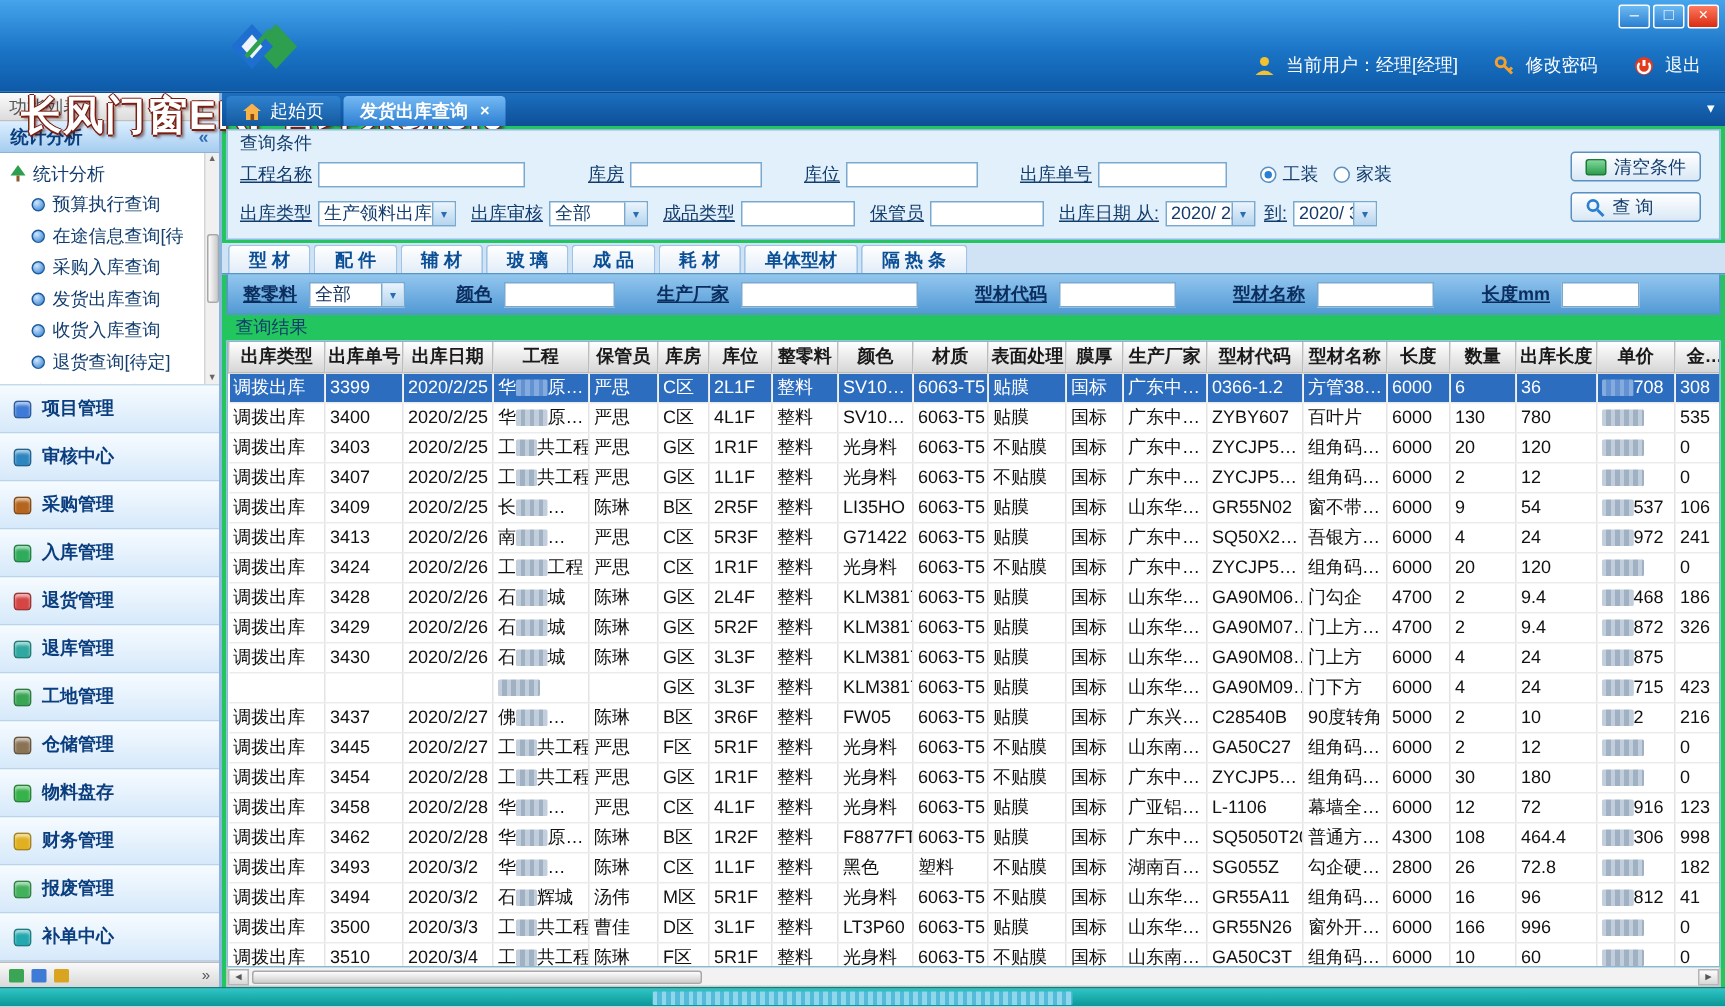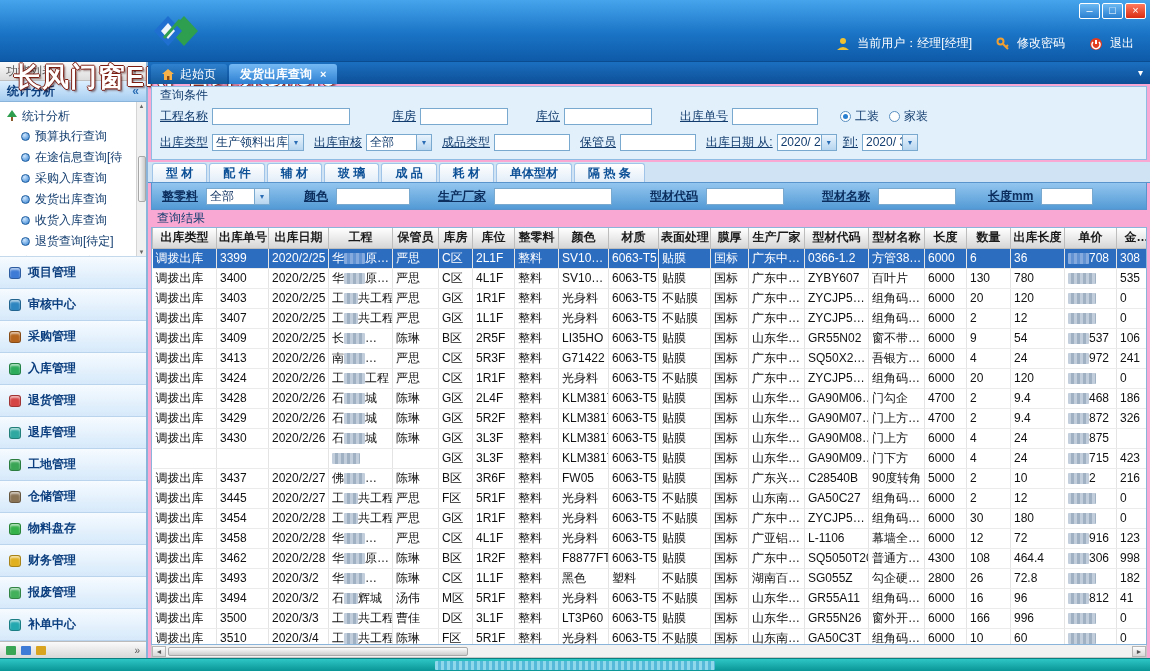--- a/index.html
+++ b/index.html
@@ -47,21 +47,21 @@
     background:linear-gradient(#f6fbff,#d6e9fa); border-bottom:1px solid #b9d4ec;
     color:#0b3e7e; font-weight:bold; cursor:default; }
   .module-icon { flex:0 0 12px; width:12px; height:12px; border-radius:3px; border:1px solid rgba(0,0,0,.25);
     box-shadow:inset 0 2px 2px rgba(255,255,255,.6); }
   .sidebar-footer { flex:0 0 17px; display:flex; align-items:center; justify-content:space-between; padding:0 6px;
     background:linear-gradient(#fafafa,#d8d8d8); border-top:1px solid #bbb; color:#555; font-size:10px; }
   .footer-icons { display:flex; gap:5px; align-items:center; }
   .mini-ico { width:10px; height:9px; border-radius:1px; }
 
   
-  .main { flex:1; display:flex; flex-direction:column; min-width:0; background:#f9a8d4; }
+  .main { flex:1; display:flex; flex-direction:column; min-width:0; background:#22c55e; }
   .tabbar { flex:0 0 22px; position:relative; display:flex; align-items:flex-end; gap:2px; padding-left:3px;
     background:linear-gradient(#1b6fc0,#0d4f97); }
   .tab { height:20px; display:flex; align-items:center; gap:6px; padding:0 11px; color:#fff;
     border-radius:3px 3px 0 0; white-space:nowrap; }
   .tab.home { background:linear-gradient(#2f81cf,#135a9e); }
   .tab.active { background:linear-gradient(#74b9f4,#2d7fd2); font-weight:bold; }
   .tab .closex { font-weight:bold; font-size:11px; margin-left:2px; }
   .tab-dd { position:absolute; right:7px; top:5px; color:#fff; font-size:10px; }
 
   
@@ -365,20 +365,35 @@
             <span class="val">2020/ 2/16</span>
             <span class="arrow">▾</span>
           </span>
           <span style="width:6px"></span>
           <span class="lbl">到:</span>
           <span class="combo" style="width:56px">
             <span class="val">2020/ 3/16</span>
             <span class="arrow">▾</span>
           </span>
         </div>
+        <div class="qp-buttons">
+          <span class="btn">
+            <span class="ico-box" style="background:linear-gradient(#7fd89a,#2e9e4f);border:1px solid #1f7a38"></span>
+            <span>清空条件</span>
+          </span>
+          <span class="btn">
+            <span>
+              <svg width="13" height="13" viewBox="0 0 13 13">
+                  <circle cx="5" cy="5" r="3.4" fill="none" stroke="#2a7fd0" stroke-width="1.8"></circle>
+                  <path d="M8 8 L12 12" stroke="#2a7fd0" stroke-width="2"></path>
+                </svg>
+            </span>
+            <span>查 询</span>
+          </span>
+        </div>
       </div>
 
       <div class="mtabs" id="mtabs">
           <div class="mtab">型  材</div>
           <div class="mtab">配  件</div>
           <div class="mtab">辅  材</div>
           <div class="mtab">玻  璃</div>
           <div class="mtab">成  品</div>
           <div class="mtab">耗  材</div>
           <div class="mtab">单体型材</div>

